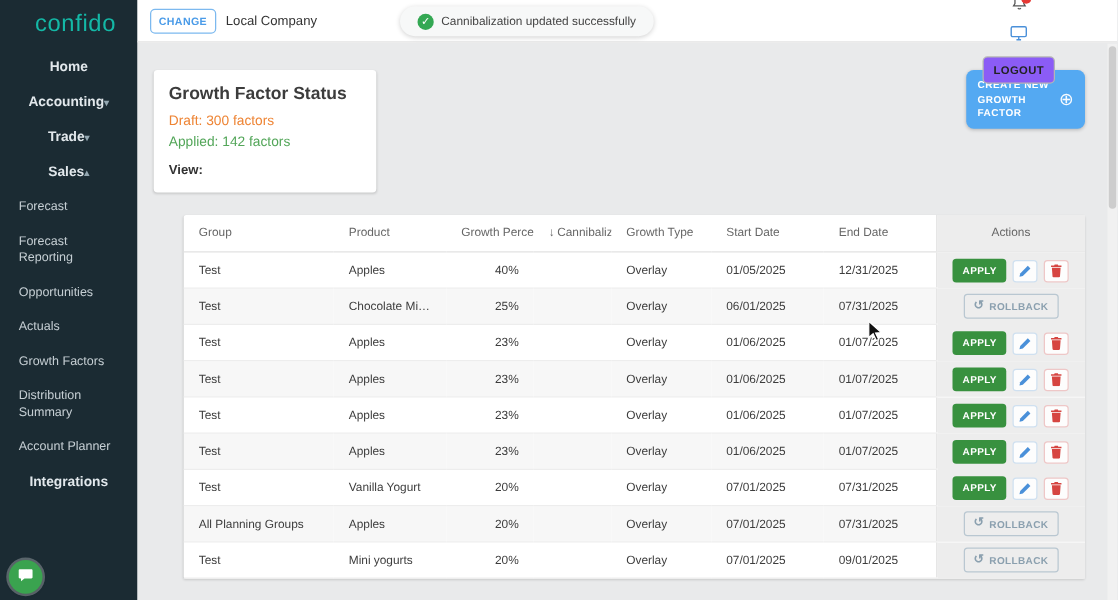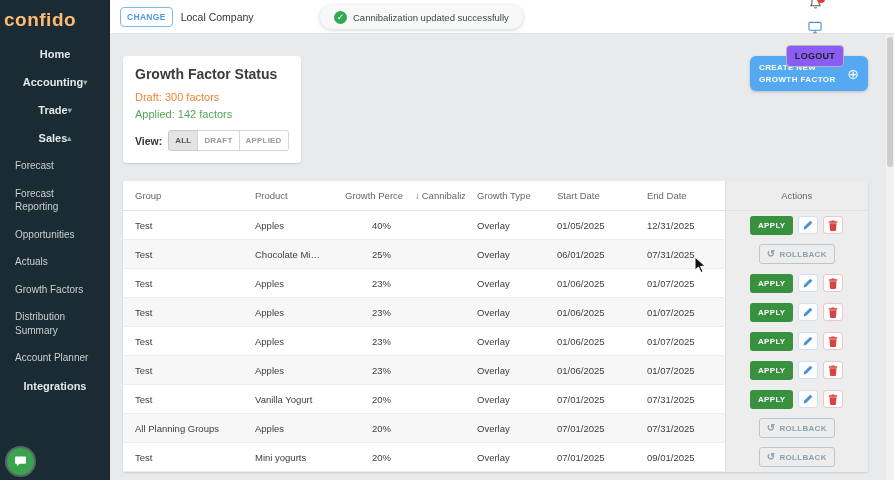--- a/index.html
+++ b/index.html
@@ -2,21 +2,21 @@
 <html style="--sidebar-bg: #1b2b33; --accent-blue: #54a9f2; --apply-green: #38913f; --draft-orange: #ee8434; --applied-green: #53a659; --danger-red: #d64541; --toast-green: #34a853;"><head>
 <meta charset="utf-8">
 <style>
   * { margin:0; padding:0; box-sizing:border-box; }
   html,body { width:894px; height:480px; overflow:hidden; }
   body { font-family:"Liberation Sans", sans-serif; background:#e9eaeb; }
   .app { position:relative; width:894px; height:480px; display:flex; overflow:hidden; }
 
   
   .sidebar { width:110px; min-width:110px; background:var(--sidebar-bg,#1b2b33); color:#e7ecef; display:flex; flex-direction:column; overflow:hidden; }
-  .logo { padding:9px 4px 9px; font-size:19px; font-weight:bold; letter-spacing:.5px; color:#fdba74; }
+  .logo { padding:9px 28px 9px; font-size:19px; font-weight:normal; letter-spacing:.5px; color:#14b8a6; }
   .nav-item { display:flex; justify-content:center; align-items:center; padding:8px 12px; font-size:11px; font-weight:bold; color:#e2e8ec; cursor:pointer; }
   .chev { font-size:8px; color:#93a7b1; }
   .sub-item { padding:7px 12px 7px 15px; font-size:10px; color:#c6cfd4; line-height:1.35; cursor:pointer; }
 
   
   .main { flex:1; display:flex; flex-direction:column; position:relative; }
   .topbar { height:34px; min-height:34px; background:#fff; border-bottom:1px solid #e3e3e3; display:flex; align-items:center; padding:0 10px; gap:8px; position:relative; z-index:3; }
   .change-btn { border:1px solid #7cb9ef; color:#4a9be8; background:#fff; font-size:8.5px; font-weight:bold; padding:4px 6px; border-radius:4px; letter-spacing:.3px; cursor:pointer; font-family:inherit; }
   .company { font-size:10.5px; color:#333; }
   .toast { position:absolute; left:210px; top:5px; height:24px; background:#f7f8f8; border-radius:13px; box-shadow:0 1px 4px rgba(0,0,0,.18); display:flex; align-items:center; gap:6px; padding:0 14px; font-size:9.5px; color:#444; }
@@ -38,34 +38,34 @@
   .draft-line { margin-top:9px; font-size:11px; color:var(--draft-orange,#ee8434); }
   .applied-line { margin-top:5px; font-size:11px; color:var(--applied-green,#53a659); }
   .view-row { margin-top:10px; display:flex; align-items:center; }
   .view-label { font-size:10.5px; font-weight:bold; color:#333; margin-right:6px; }
   .seg { display:flex; }
   .seg button { font-size:8px; padding:5px 6px; border:1px solid #d6d6d6; background:#fff; color:#9a9a9a; font-weight:bold; letter-spacing:.2px; cursor:pointer; font-family:inherit; margin-left:-1px; }
   .seg button:first-child { border-radius:3px 0 0 3px; margin-left:0; }
   .seg button:last-child { border-radius:0 3px 3px 0; }
   .seg button.selected { background:#e4e4e4; color:#555; border-color:#c8c8c8; }
 
-  .create-btn { position:absolute; top:22px; right:26px; width:118px; background:var(--accent-blue,#54a9f2); border:none; border-radius:6px; color:#fff; display:flex; align-items:center; gap:6px; padding:6px 9px; text-align:left; box-shadow:0 1px 3px rgba(0,0,0,.22); cursor:pointer; font-family:inherit; }
+  .create-btn { position:absolute; top:22px; right:26px; width:95px; background:var(--accent-blue,#54a9f2); border:none; border-radius:6px; color:#fff; display:flex; align-items:center; gap:6px; padding:6px 9px; text-align:left; box-shadow:0 1px 3px rgba(0,0,0,.22); cursor:pointer; font-family:inherit; }
   .create-label { font-size:8px; font-weight:bold; letter-spacing:.4px; line-height:1.45; }
   .plus-icon { font-size:14px; line-height:1; margin-left:auto; opacity:.95; }
 
   
-  .table-card { margin-top:18px; background:#fff; box-shadow:0 1px 2px rgba(0,0,0,.14); border-radius:2px; }
+  .table-card { margin-top:18px; background:#fff; box-shadow:0 1px 2px rgba(0,0,0,.14); border-radius:2px;margin-left:24px; }
   table { width:100%; border-collapse:collapse; table-layout:fixed; }
   th { font-weight:normal; color:#666; text-align:left; padding:9px 12px; border-bottom:1px solid #e2e2e2; font-size:9.5px; white-space:nowrap; overflow:hidden; }
   td { padding:0 12px; height:29px; border-bottom:1px solid #ededed; overflow:hidden; text-overflow:ellipsis; white-space:nowrap; font-size:9.5px; color:#3d3d3d; }
   tr.alt td { background:#f7f7f7; }
   .c-gp { text-align:right; }
   th.actions-h { background:#ededed; border-left:1px solid #dedede; text-align:center; }
   td.c-actions { background:#ededed !important; border-left:1px solid #dedede; padding:0 6px; }
-  .actions-wrap { display:flex; align-items:center; justify-content:center; gap:5px; }
+  .actions-wrap { display:flex; align-items:flex-end; justify-content:center; gap:5px; }
   .apply-btn { background:var(--apply-green,#38913f); color:#fff; font-size:8px; font-weight:bold; border:none; border-radius:3px; padding:5px 8px; letter-spacing:.3px; cursor:pointer; font-family:inherit; }
   .icon-btn { display:flex; align-items:center; justify-content:center; width:20px; height:18px; border:1px solid #cfe0f0; background:#fdfdfd; border-radius:3px; cursor:pointer; }
   .icon-btn.del { border-color:#eec7c7; }
   .rollback-btn { display:inline-flex; align-items:center; gap:4px; border:1px solid #b9c7d1; background:transparent; color:#8ba0af; font-size:8px; font-weight:bold; border-radius:3px; padding:4px 7px; letter-spacing:.3px; cursor:pointer; font-family:inherit; }
   .rb-ic { font-size:10px; line-height:1; }
   .sort-arrow { color:#666; margin-right:2px; }
 
   
   .chat-fab { position:absolute; left:7px; bottom:5px; width:27px; height:27px; border-radius:50%; background:#3aa34f; display:flex; align-items:center; justify-content:center; box-shadow:0 0 0 2px rgba(255,255,255,.28), 0 1px 3px rgba(0,0,0,.3); cursor:pointer; z-index:5; }
   .scrollbar { position:absolute; right:0; top:35px; bottom:0; width:8px; background:#f1f1f1; z-index:4; }
@@ -150,25 +150,20 @@
     </header>
 
     <div class="content">
 
       <div class="status-card">
         <div class="status-title">Growth Factor Status</div>
         <div class="draft-line">Draft: 300 factors</div>
         <div class="applied-line">Applied: 142 factors</div>
         <div class="view-row">
           <span class="view-label">View:</span>
-          <div class="seg">
-            <button class="selected">ALL</button>
-            <button>DRAFT</button>
-            <button>APPLIED</button>
-          </div>
         </div>
       </div>
 
       <button class="create-btn">
         <span class="create-label">CREATE NEW GROWTH FACTOR</span>
         <span class="plus-icon">⊕</span>
       </button>
 
       <div class="table-card">
         <table>

